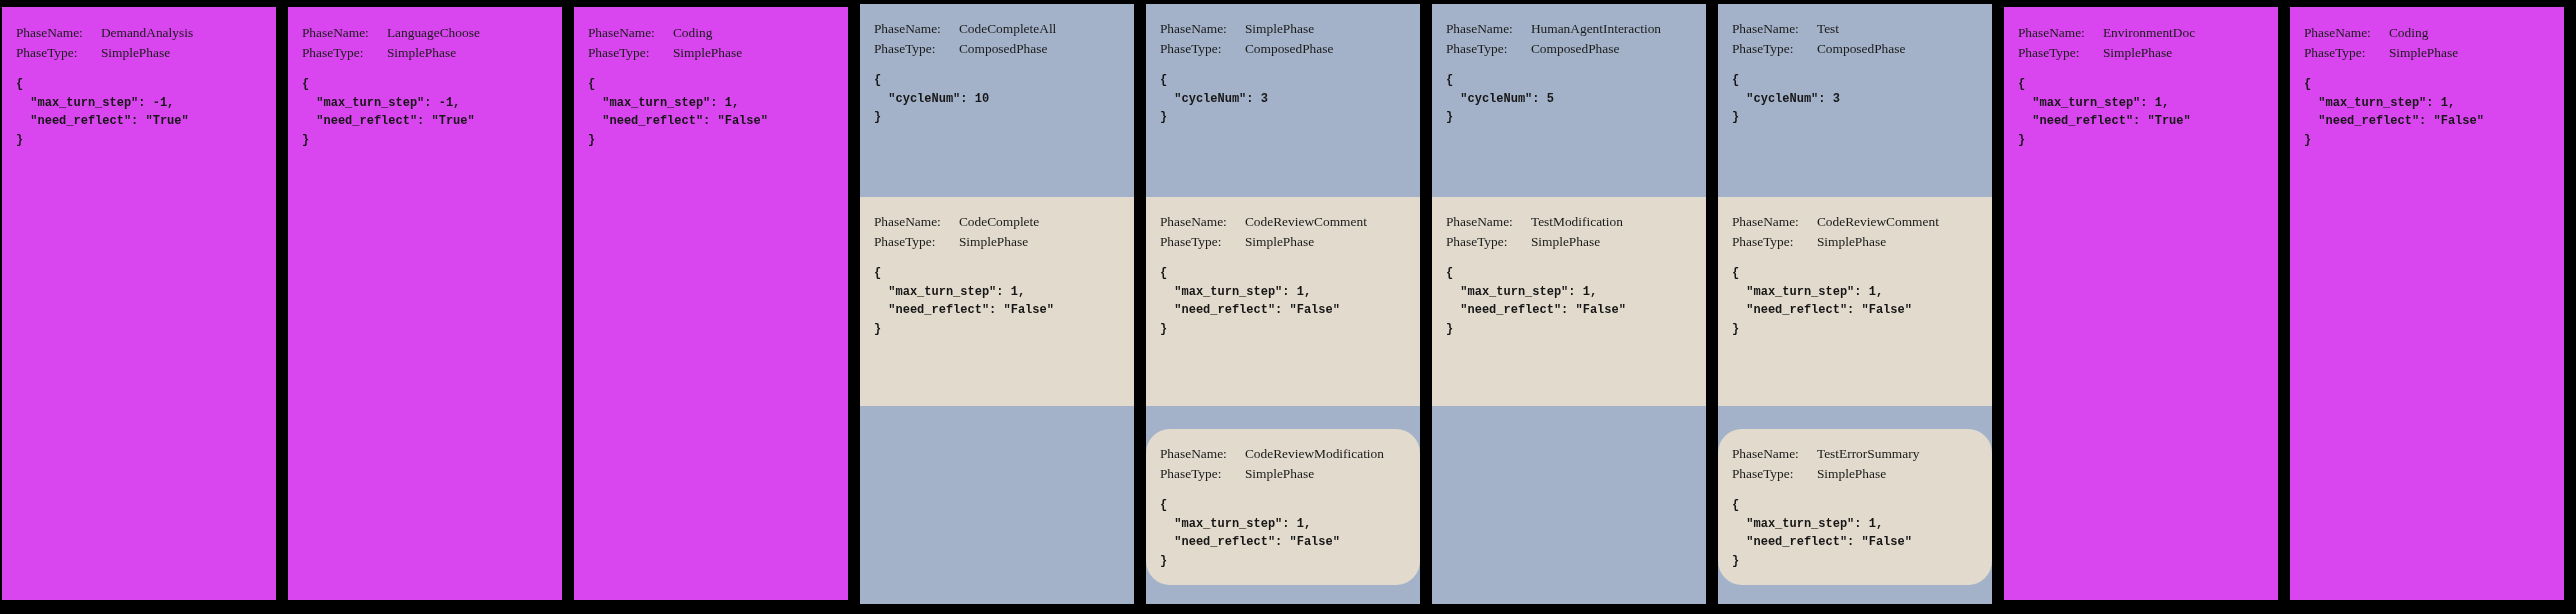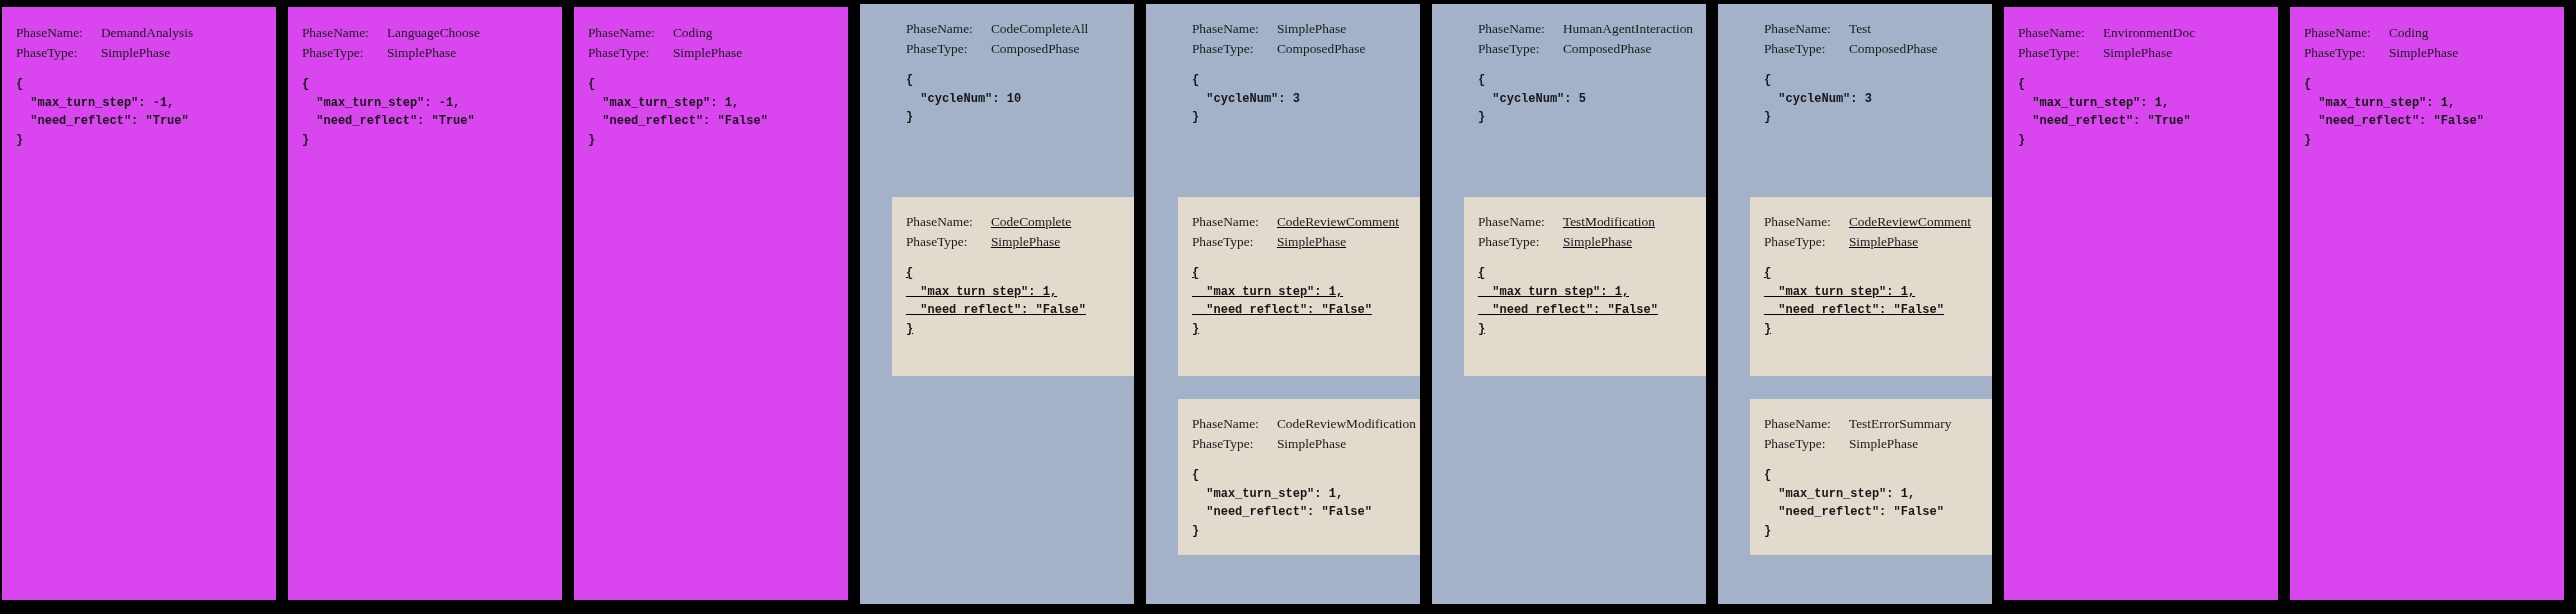--- a/index.html
+++ b/index.html
@@ -31,34 +31,33 @@
     background: #d946ef;
     margin-top: 7.4px;
     height: 593px;
   }
   .column.composed {
     background: #a3b2c9;
     margin-top: 3.7px;
     height: 600px;
     display: flex;
     flex-direction: column;
-    padding-left: 32px;
   }
   .composed-header {
     height: 193px;
     box-sizing: border-box;
     flex: 0 0 auto;
   }
   .subpanel {
     background: #e1dacd;
     box-sizing: border-box;
     flex: 0 0 auto;
   }
-  .subpanel.first { height: 179px; text-decoration: underline; }
-  .subpanel.second { height: 156px; }
+  .subpanel.first { height: 209px; }
+  .subpanel.second { height: 156px; border-radius: 24px; }
   .spacer {
     height: 23px;
     flex: 0 0 auto;
   }
   .panel-content {
     padding: 15.8px 14px 0 14px;
   }
   .kv-row {
     font-family: "Liberation Serif", serif;
     font-size: 13.4px;

